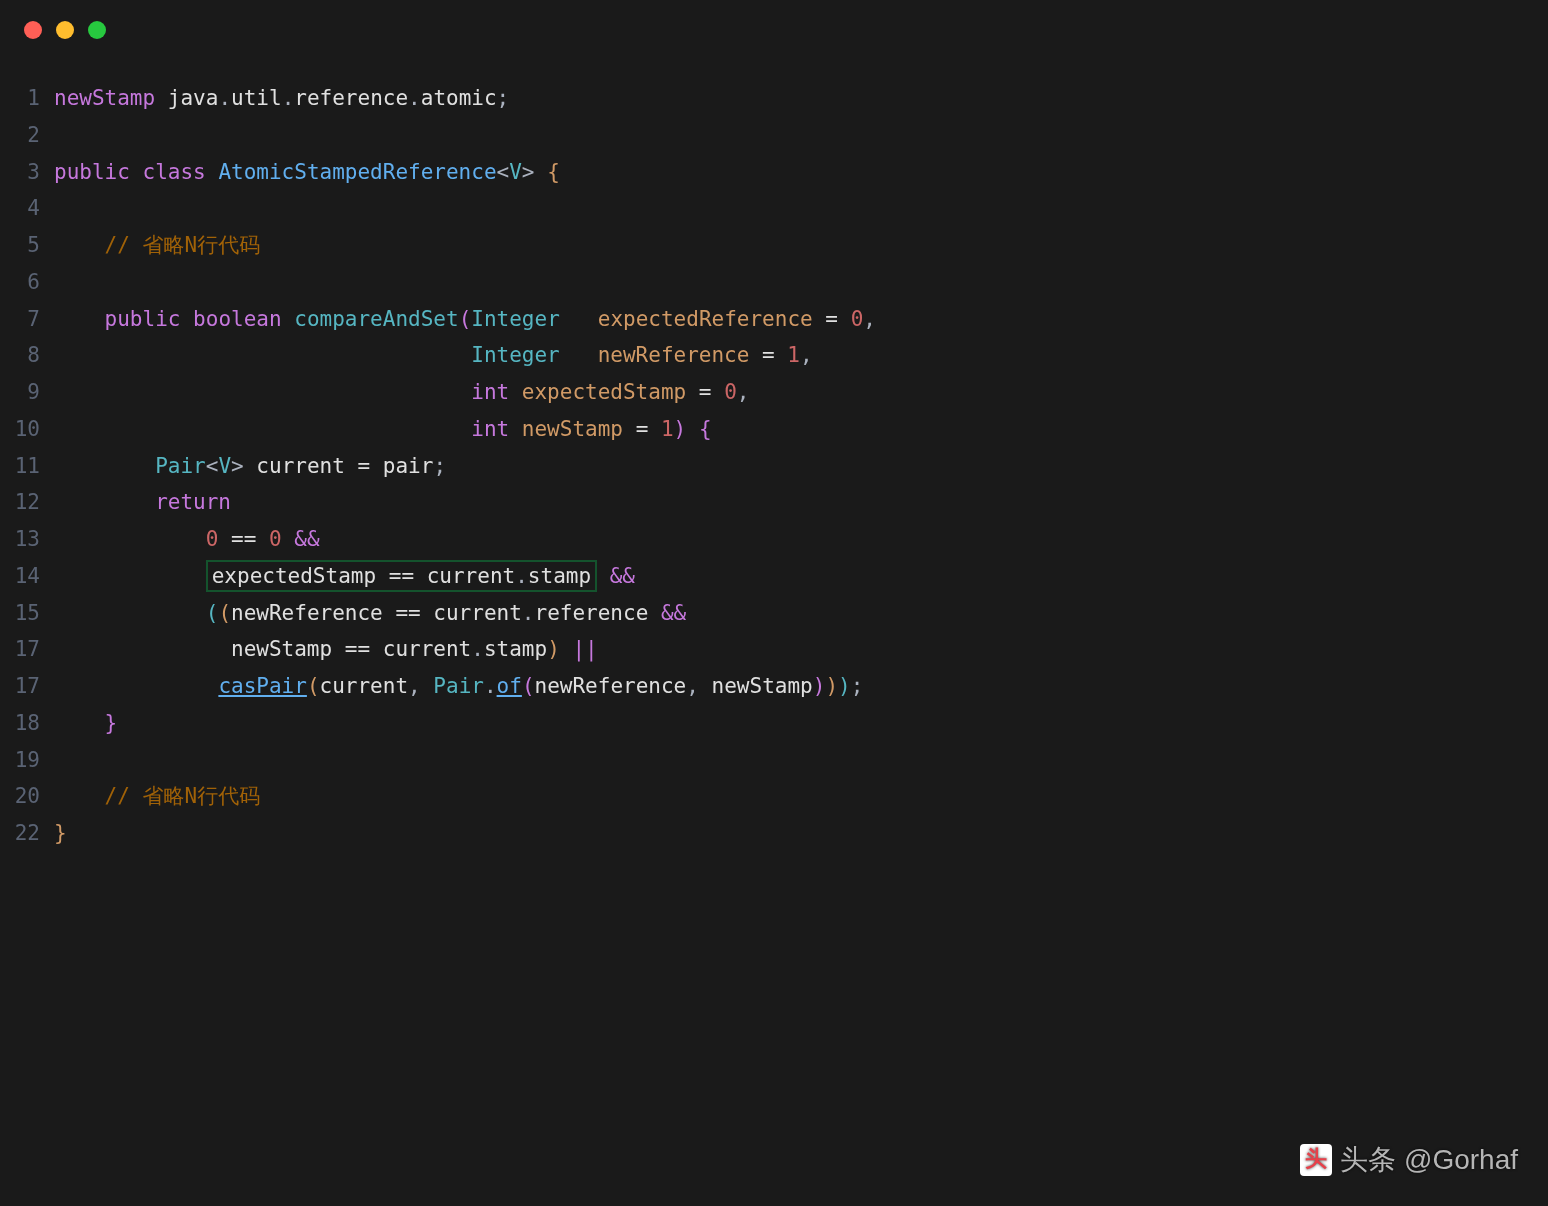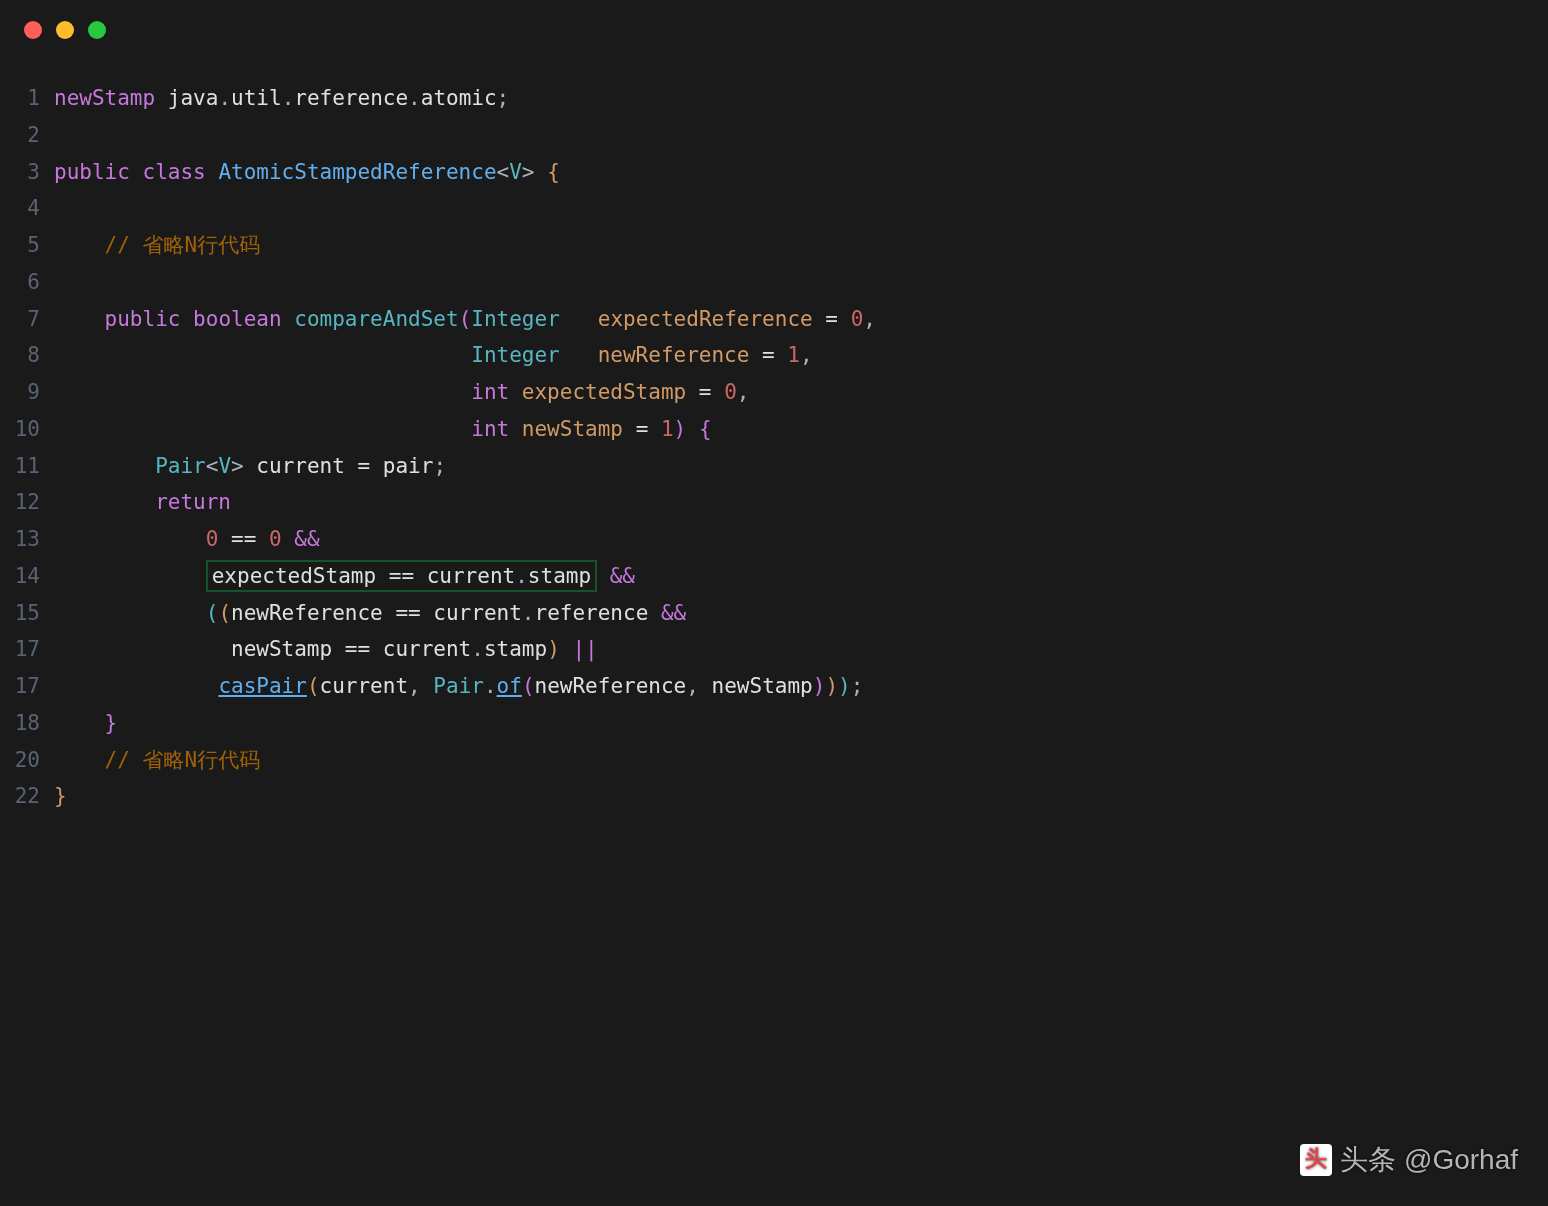--- a/index.html
+++ b/index.html
@@ -119,20 +119,21 @@
     <div class="line"><span class="gutter">9</span><span class="code"><span class="op">                                 </span><span class="kw">int</span><span class="op"> </span><span class="param">expectedStamp</span><span class="op"> = </span><span class="num">0</span><span class="punct">,</span></span></div>
     <div class="line"><span class="gutter">10</span><span class="code"><span class="op">                                 </span><span class="kw">int</span><span class="op"> </span><span class="param">newStamp</span><span class="op"> = </span><span class="num">1</span><span class="bracket2">)</span><span class="op"> </span><span class="bracket2">{</span></span></div>
     <div class="line"><span class="gutter">11</span><span class="code"><span class="op">        </span><span class="type">Pair</span><span class="punct">&lt;</span><span class="type">V</span><span class="punct">&gt;</span><span class="op"> </span><span class="white">current</span><span class="op"> = </span><span class="white">pair</span><span class="punct">;</span></span></div>
     <div class="line"><span class="gutter">12</span><span class="code"><span class="op">        </span><span class="kw">return</span></span></div>
     <div class="line"><span class="gutter">13</span><span class="code"><span class="op">            </span><span class="num">0</span><span class="op"> == </span><span class="num">0</span><span class="op"> </span><span class="kw">&amp;&amp;</span></span></div>
     <div class="line"><span class="gutter">14</span><span class="code"><span>            </span><span class="redbox"><span class="white">expectedStamp</span><span class="op"> == </span><span class="white">current</span><span class="punct">.</span><span class="white">stamp</span></span><span class="op"> </span><span class="kw">&amp;&amp;</span></span></div>
     <div class="line"><span class="gutter">15</span><span class="code"><span class="op">            </span><span class="bracket3">(</span><span class="bracket1">(</span><span class="white">newReference</span><span class="op"> == </span><span class="white">current</span><span class="punct">.</span><span class="white">reference</span><span class="op"> </span><span class="kw">&amp;&amp;</span></span></div>
     <div class="line"><span class="gutter">17</span><span class="code"><span class="op">              </span><span class="white">newStamp</span><span class="op"> == </span><span class="white">current</span><span class="punct">.</span><span class="white">stamp</span><span class="bracket1">)</span><span class="op"> </span><span class="kw">||</span></span></div>
     <div class="line"><span class="gutter">17</span><span class="code"><span class="op">             </span><span class="call">casPair</span><span class="bracket1">(</span><span class="white">current</span><span class="punct">, </span><span class="type">Pair</span><span class="punct">.</span><span class="call">of</span><span class="bracket2">(</span><span class="white">newReference</span><span class="punct">, </span><span class="white">newStamp</span><span class="bracket2">)</span><span class="bracket1">)</span><span class="bracket3">)</span><span class="punct">;</span></span></div>
     <div class="line"><span class="gutter">18</span><span class="code"><span class="op">    </span><span class="bracket2">}</span></span></div>
+    <div class="line"><span class="gutter">19</span><span class="code"></span></div>
     <div class="line"><span class="gutter">20</span><span class="code"><span class="op">    </span><span class="comment">// 省略N行代码</span></span></div>
     <div class="line"><span class="gutter">22</span><span class="code"><span class="bracket1">}</span></span></div>
   </div>
 
 <div class="watermark">
   <span class="wm-icon">头</span>
   <span>头条</span>
   <span>@Gorhaf</span>
 </div>
 

